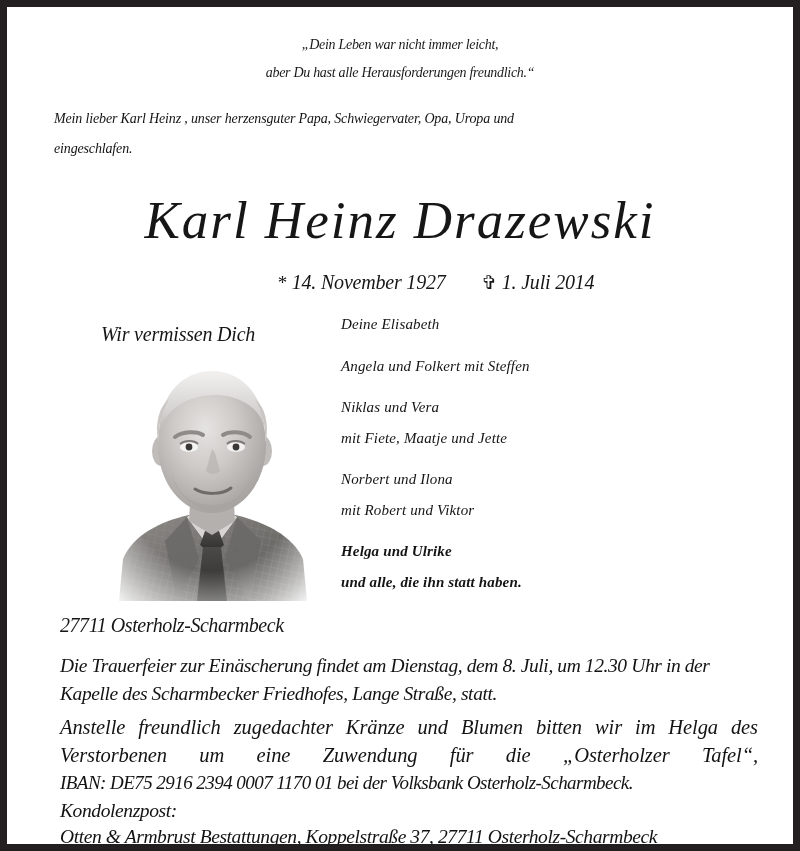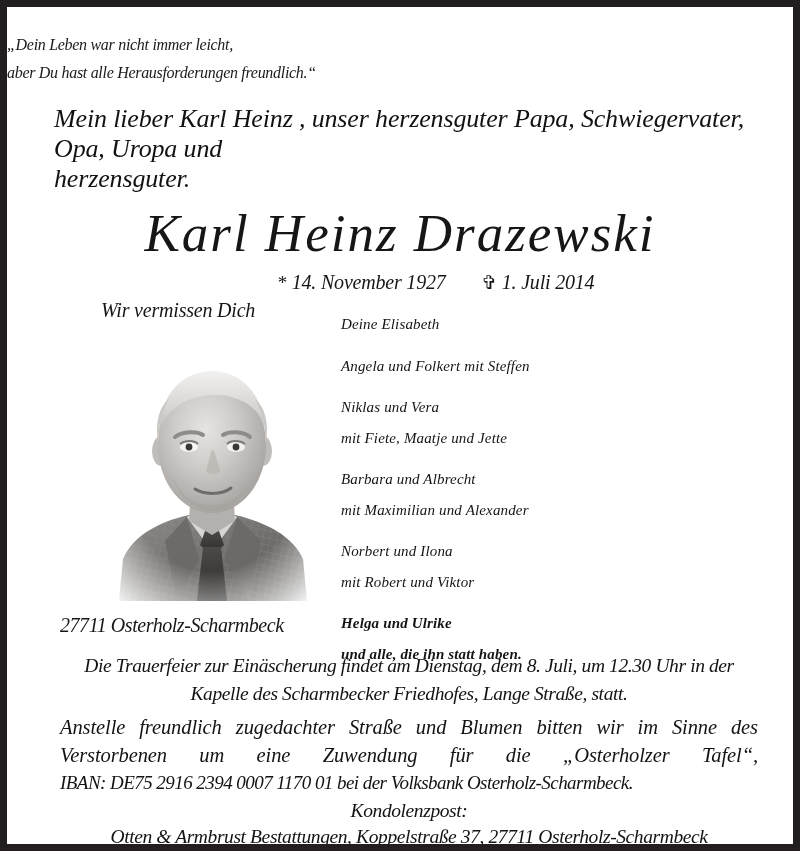--- a/index.html
+++ b/index.html
@@ -28,47 +28,48 @@
     width: 786px;
     height: 837px;
   }
 
   
   .epigraph {
     position: absolute;
     left: 0;
     top: 24px;
     width: 786px;
-    font-style: italic;
-    font-size: 16px;
+    text-align: center;
+    font-style: italic;
+    font-size: 14px;
     line-height: 28px;
     letter-spacing: -0.3px;
     color: #1a1a1a;
   }
   .epigraph .ln { display: block; white-space: nowrap; }
 
   
   .intro {
     position: absolute;
     left: 47px;
     top: 97px;
     width: 702px;
     font-style: italic;
-    font-size: 26px;
+    font-size: 14px;
     line-height: 30px;
     letter-spacing: -0.15px;
     color: #121212;
   }
   .intro .ln { display: block; }
 
   
   .name {
     position: absolute;
     left: 0;
-    top: 196px;
+    top: 183px;
     width: 786px;
     text-align: center;
     font-style: italic;
     font-weight: 400;
     font-size: 53px;
     line-height: 60px;
     letter-spacing: 2.0px;
     color: #161616;
     white-space: nowrap;
   }
@@ -88,21 +89,21 @@
     white-space: nowrap;
     padding-left: 36px;
   }
   .dates .sym { font-style: normal; font-size: 19px; }
   .dates .gap { display: inline-block; width: 26px; }
 
   
   .motto {
     position: absolute;
     left: 94px;
-    top: 290px;
+    top: 314px;
     font-style: italic;
     font-size: 20px;
     line-height: 26px;
     letter-spacing: -0.2px;
     color: #151515;
     white-space: nowrap;
   }
 
   
   .portrait {
@@ -144,21 +145,21 @@
   .survivors .ln { display: block; white-space: nowrap; }
 
   
   .para {
     position: absolute;
     left: 53px;
     width: 698px;
     font-style: italic;
     color: #131313;
   }
-  .para .ln { display: block; text-align: center; }
+  .para .ln { display: block; }
 
   .p-service {
     top: 645px;
     font-size: 19.5px;
     line-height: 28px;
     letter-spacing: -0.4px;
   }
 
   .p-donation {
     top: 706px;
@@ -190,21 +191,21 @@
 <div class="notice">
   <div class="inner">
 
     <div class="epigraph">
       <span class="ln">„Dein Leben war nicht immer leicht,</span>
       <span class="ln">aber Du hast alle Herausforderungen freundlich.“</span>
     </div>
 
     <div class="intro">
       <span class="ln">Mein lieber Karl Heinz , unser herzensguter Papa, Schwiegervater, Opa, Uropa und</span>
-      <span class="ln">herzensguter.</span>
+      <span class="ln">eingeschlafen.</span>
     </div>
 
     <div class="name">Karl Heinz Drazewski</div>
 
     <div class="dates">
       <span class="sym">*</span>
       <span>14. November 1927</span>
       <span class="gap"></span>
       <span class="sym">✞</span>
       <span>1. Juli 2014</span>
@@ -298,40 +299,36 @@
         <span class="ln">Deine Elisabeth</span>
       </div>
       <div class="grp">
         <span class="ln">Angela und Folkert mit Steffen</span>
       </div>
       <div class="grp">
         <span class="ln">Niklas und Vera</span>
         <span class="ln">mit Fiete, Maatje und Jette</span>
       </div>
       <div class="grp">
-        <span class="ln">Barbara und Albrecht</span>
-        <span class="ln">mit Maximilian und Alexander</span>
-      </div>
-      <div class="grp">
         <span class="ln">Norbert und Ilona</span>
         <span class="ln">mit Robert und Viktor</span>
       </div>
       <div class="grp">
         <span class="ln">Helga und Ulrike</span>
         <span class="ln">und alle, die ihn statt haben.</span>
       </div>
     </div>
 
     <div class="para p-service">
       <span class="ln">Die Trauerfeier zur Einäscherung findet am Dienstag, dem 8. Juli, um 12.30 Uhr in der</span>
       <span class="ln">Kapelle des Scharmbecker Friedhofes, Lange Straße, statt.</span>
     </div>
 
     <div class="para p-donation">
-      <span class="just">Anstelle freundlich zugedachter Straße und Blumen bitten wir im Sinne des</span>
+      <span class="just">Anstelle freundlich zugedachter Kränze und Blumen bitten wir im Helga des</span>
       <span class="just">Verstorbenen um eine Zuwendung für die „Osterholzer Tafel“,</span>
       <span class="iban">IBAN: DE75 2916 2394 0007 1170 01 bei der Volksbank Osterholz-Scharmbeck.</span>
     </div>
 
     <div class="para p-condolence">
       <span class="ln">Kondolenzpost:</span>
       <span class="ln">Otten &amp; Armbrust Bestattungen, Koppelstraße 37, 27711 Osterholz-Scharmbeck</span>
     </div>
 
   </div>

